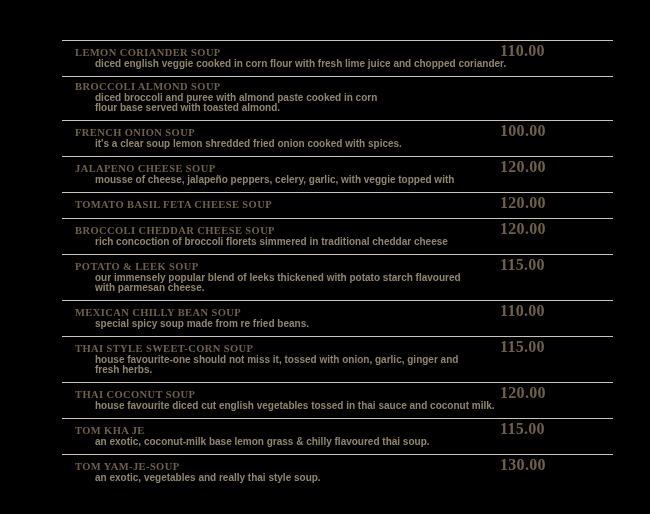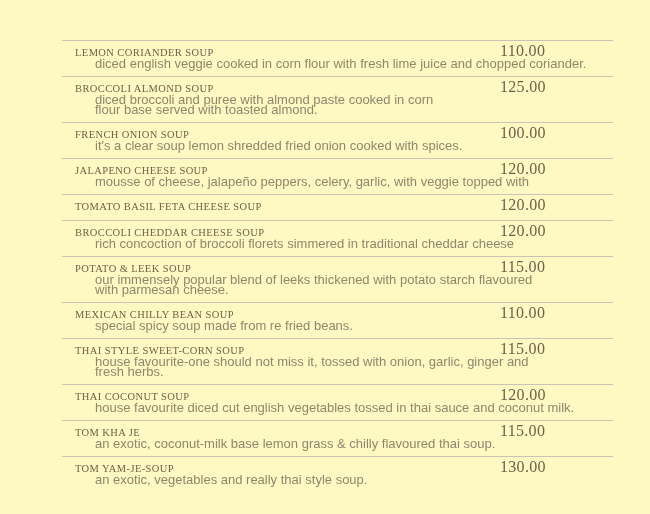--- a/index.html
+++ b/index.html
@@ -5,22 +5,23 @@
   html, body {
     margin: 0;
     padding: 0;
     background: #fdfdfc;
     font-family: "Liberation Sans", sans-serif;
   }
   .page {
     position: relative;
     width: 650px;
     height: 514px;
-    background: #fef9c3;
+    background: #000000;
     overflow: hidden;
+    font-weight: bold;
   }
   .menu {
     position: absolute;
     left: 62px;
     top: 40px;
     width: 551px;
   }
   .item {
     border-top: 1px solid #cac4b4;
     padding: 4px 0 7px 0;
@@ -43,21 +44,21 @@
     width: 113px;
     font-family: "Liberation Serif", serif;
     font-size: 16px;
     line-height: 12px;
     letter-spacing: 0.3px;
     color: #6f6149;
     text-align: left;
   }
   .item-desc {
     margin-left: 33px;
-    font-size: 13px;
+    font-size: 10px;
     line-height: 10px;
     color: #90866c;
     white-space: nowrap;
   }
 </style>
 </head>
 <body>
 
 <div class="page">
   <div class="menu">
@@ -66,21 +67,20 @@
       <div class="item-head">
         <div class="item-name">LEMON CORIANDER SOUP</div>
         <div class="item-price">110.00</div>
       </div>
       <div class="item-desc">diced english veggie cooked in corn flour with fresh lime juice and chopped coriander.</div>
     </div>
 
     <div class="item">
       <div class="item-head">
         <div class="item-name">BROCCOLI ALMOND SOUP</div>
-        <div class="item-price">125.00</div>
       </div>
       <div class="item-desc">diced broccoli and puree with almond paste cooked in corn</div>
       <div class="item-desc">flour base served with toasted almond.</div>
     </div>
 
     <div class="item">
       <div class="item-head">
         <div class="item-name">FRENCH ONION SOUP</div>
         <div class="item-price">100.00</div>
       </div>

